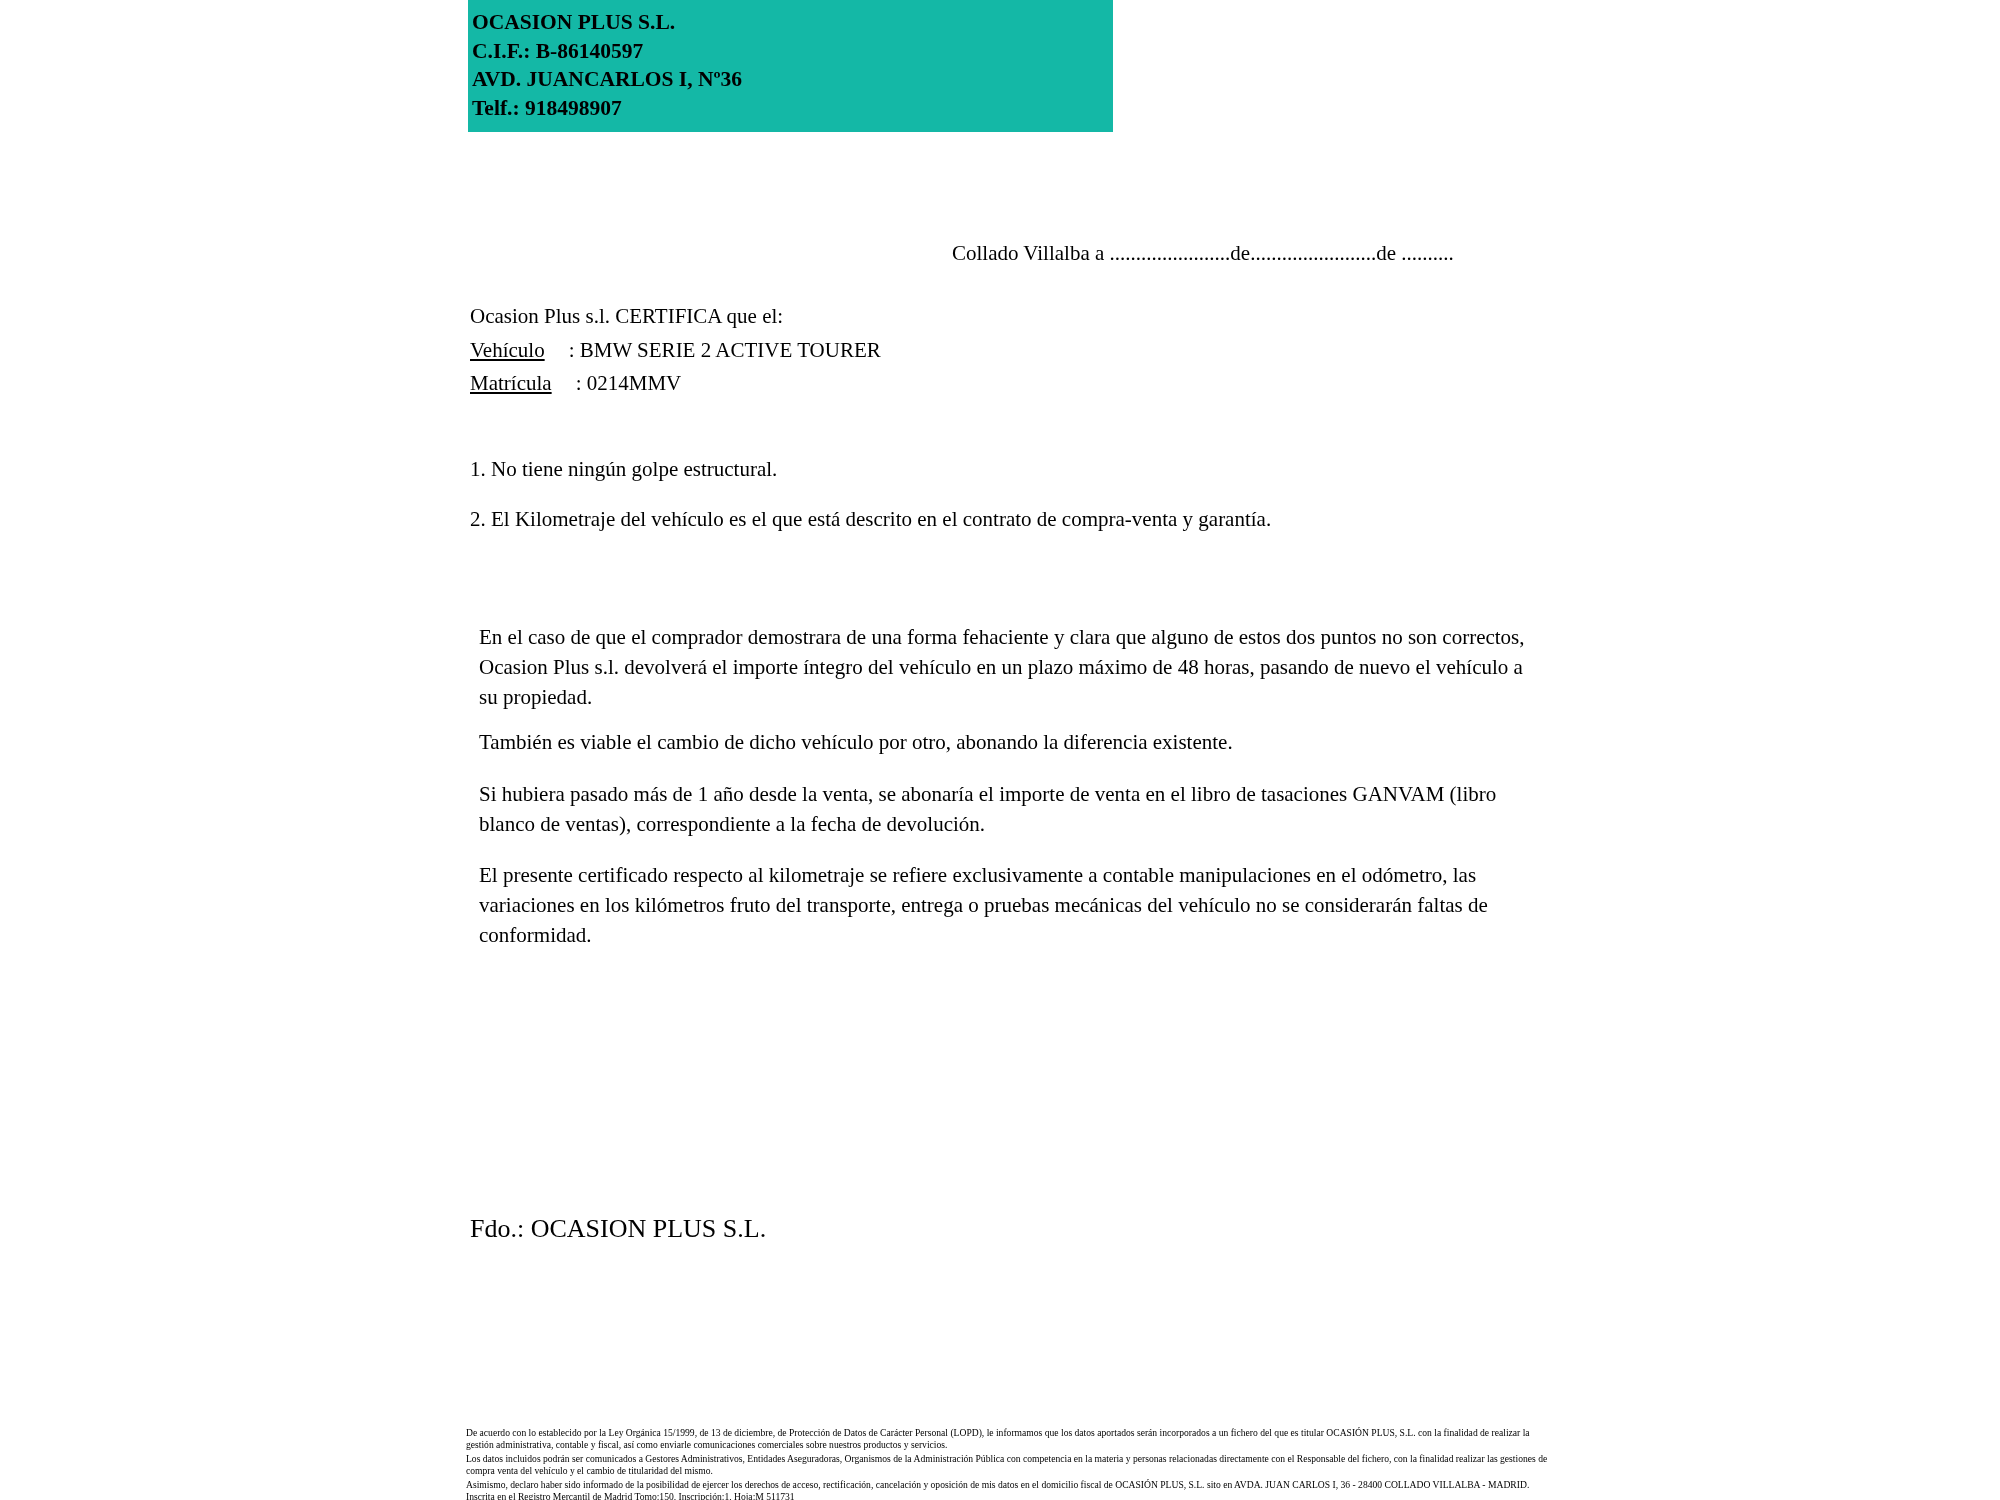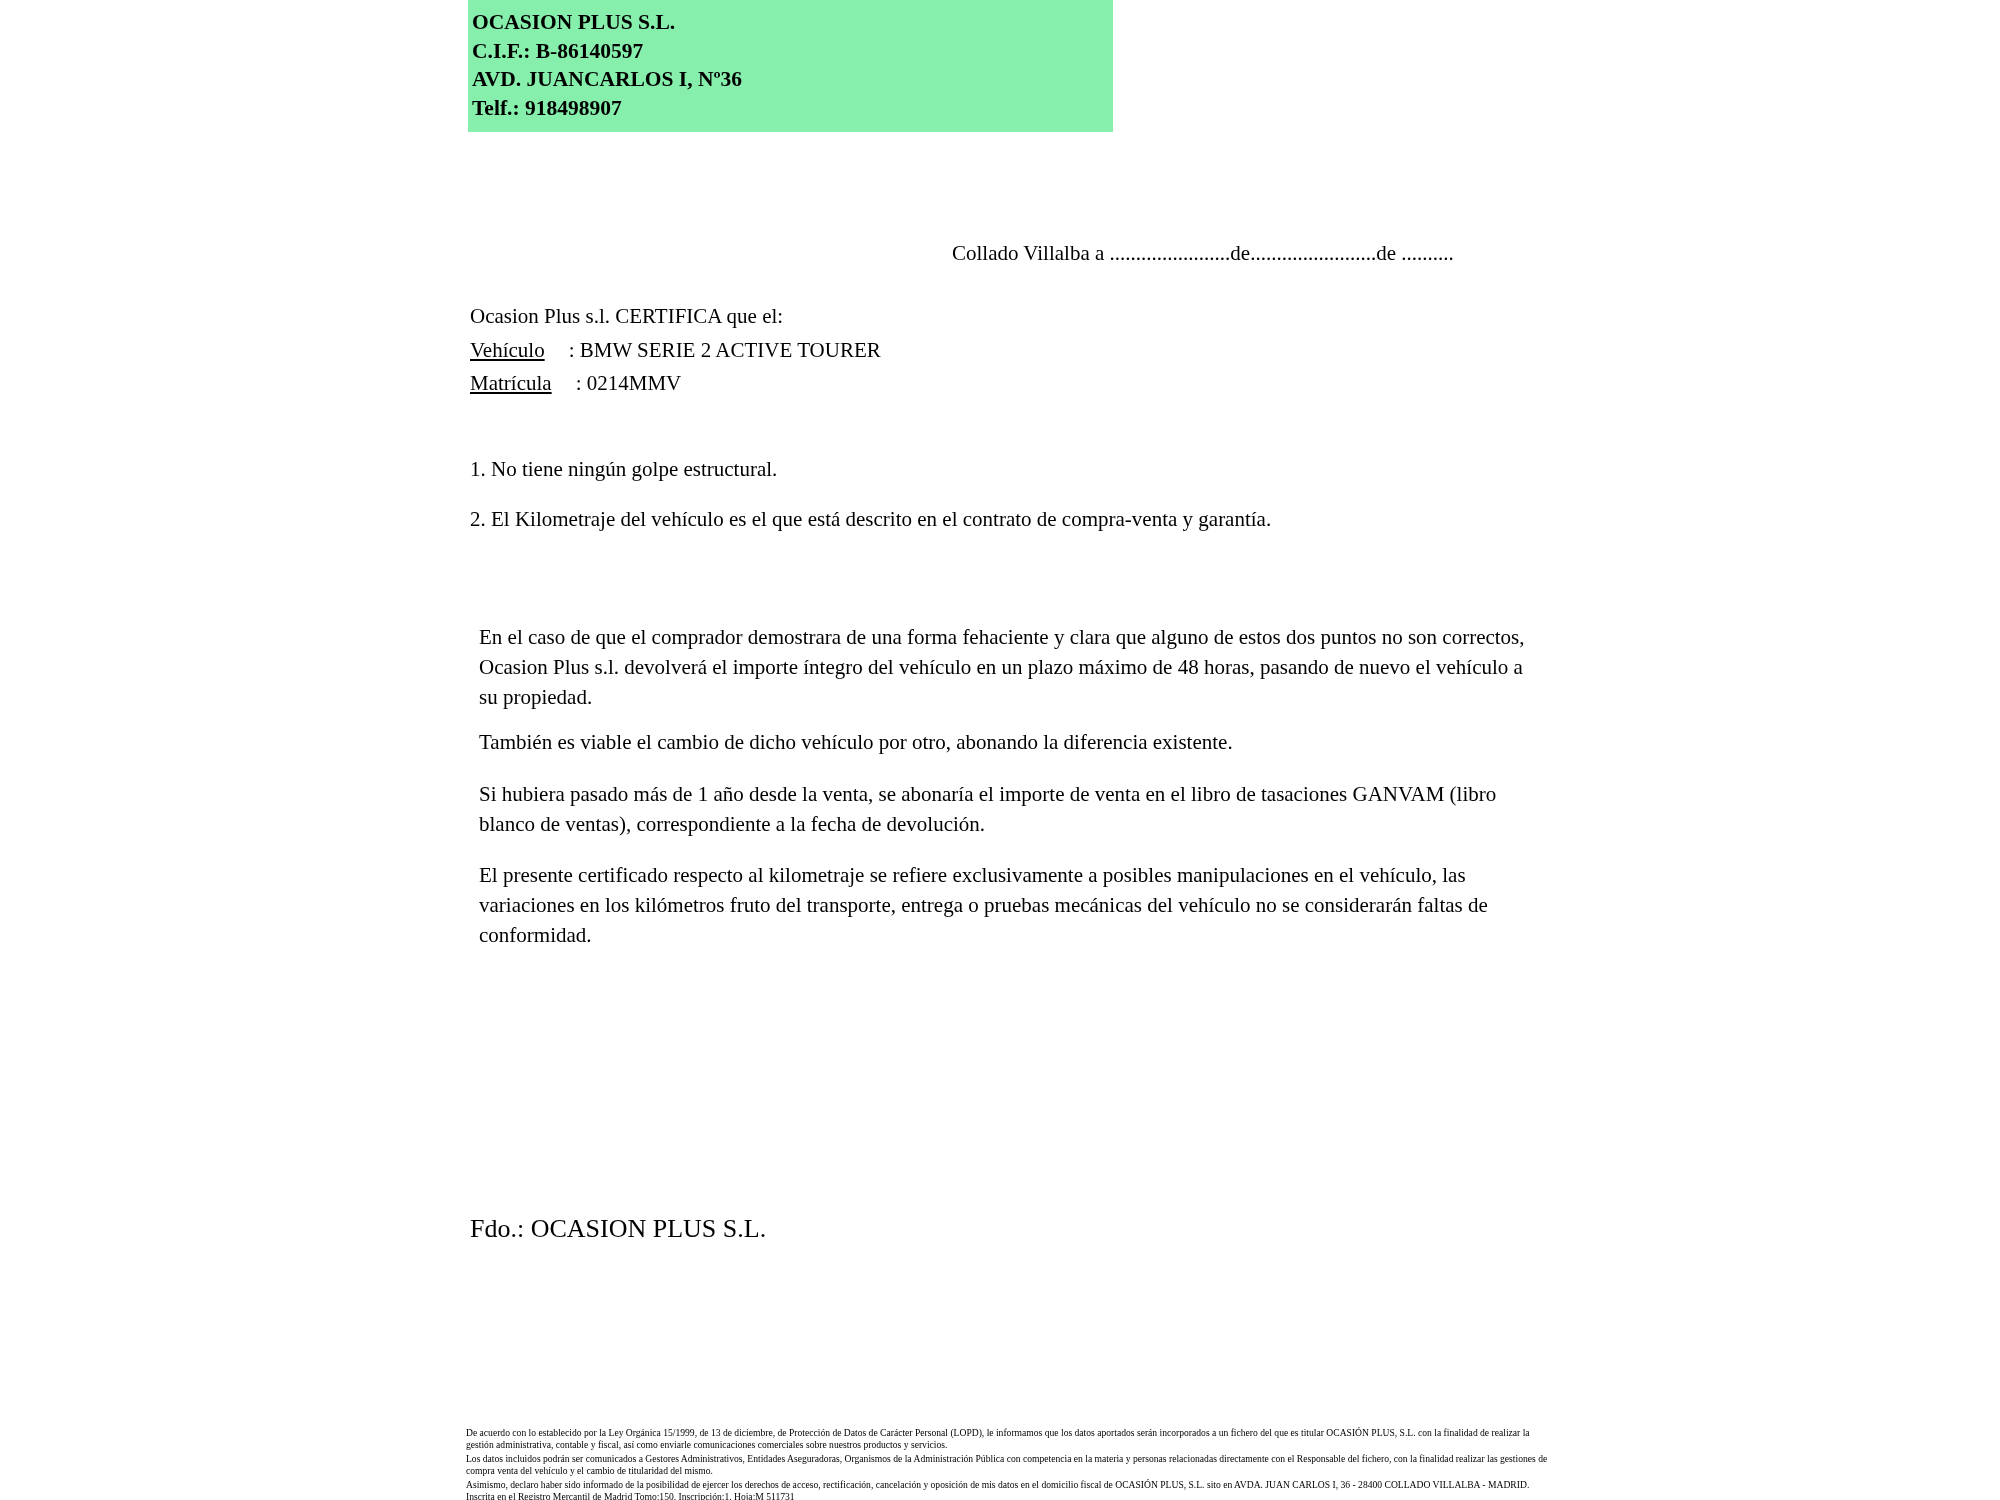--- a/index.html
+++ b/index.html
@@ -21,21 +21,21 @@
     height: 1500px;
     background: #ffffff;
   }
 
   
   .letterhead {
     position: absolute;
     left: 468px;
     top: 0px;
     width: 645px;
-    background: #86efac;
+    background: #14b8a6;
     padding: 8px 0 10px 0;
     box-sizing: border-box;
   }
   .letterhead .lh-line {
     font-family: "Liberation Serif", serif;
     font-weight: bold;
     font-size: 21.5px;
     line-height: 28.5px;
     color: #000000;
     padding-left: 4px;
@@ -147,21 +147,21 @@
       <span class="lbl-underline">Matrícula</span><span class="field-gap"></span><span>: 0214MMV</span>
     </span>
   </div>
 
   <div class="point point-1">1. No tiene ningún golpe estructural.</div>
   <div class="point point-2">2. El Kilometraje del vehículo es el que está descrito en el contrato de compra-venta y garantía.</div>
 
   <div class="para para-1">En el caso de que el comprador demostrara de una forma fehaciente y clara que alguno de estos dos puntos no son correctos, Ocasion Plus s.l. devolverá el importe íntegro del vehículo en un plazo máximo de 48 horas, pasando de nuevo el vehículo a su propiedad.</div>
   <div class="para para-2">También es viable el cambio de dicho vehículo por otro, abonando la diferencia existente.</div>
   <div class="para para-3">Si hubiera pasado más de 1 año desde la venta, se abonaría el importe de venta en el libro de tasaciones GANVAM (libro blanco de ventas), correspondiente a la fecha de devolución.</div>
-  <div class="para para-4">El presente certificado respecto al kilometraje se refiere exclusivamente a posibles manipulaciones en el vehículo, las variaciones en los kilómetros fruto del transporte, entrega o pruebas mecánicas del vehículo no se considerarán faltas de conformidad.</div>
+  <div class="para para-4">El presente certificado respecto al kilometraje se refiere exclusivamente a contable manipulaciones en el odómetro, las variaciones en los kilómetros fruto del transporte, entrega o pruebas mecánicas del vehículo no se considerarán faltas de conformidad.</div>
 
   <div class="signature">Fdo.: OCASION PLUS S.L.</div>
 
   <div class="legal">
     <p>De acuerdo con lo establecido por la Ley Orgánica 15/1999, de 13 de diciembre, de Protección de Datos de Carácter Personal (LOPD), le informamos que los datos aportados serán incorporados a un fichero del que es titular OCASIÓN PLUS, S.L. con la finalidad de realizar la gestión administrativa, contable y fiscal, así como enviarle comunicaciones comerciales sobre nuestros productos y servicios.</p>
     <p>Los datos incluidos podrán ser comunicados a Gestores Administrativos, Entidades Aseguradoras, Organismos de la Administración Pública con competencia en la materia y personas relacionadas directamente con el Responsable del fichero, con la finalidad realizar las gestiones de compra venta del vehículo y el cambio de titularidad del mismo.</p>
     <p>Asimismo, declaro haber sido informado de la posibilidad de ejercer los derechos de acceso, rectificación, cancelación y oposición de mis datos en el domicilio fiscal de OCASIÓN PLUS, S.L. sito en AVDA. JUAN CARLOS I, 36 - 28400 COLLADO VILLALBA - MADRID. Inscrita en el Registro Mercantil de Madrid Tomo:150, Inscripción:1, Hoja:M 511731</p>
   </div>
 
 </div>

